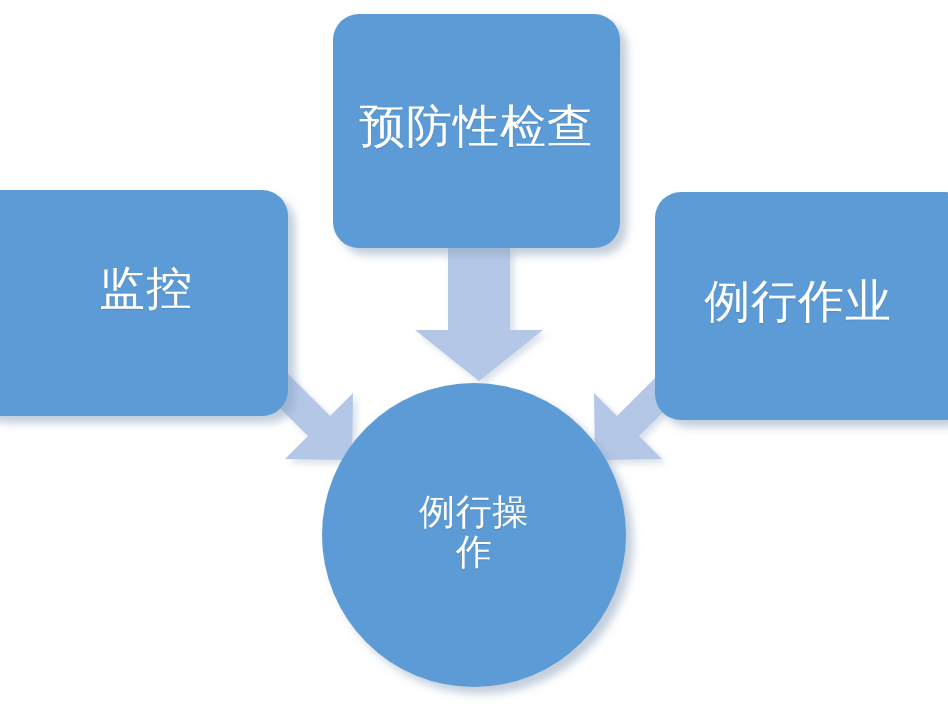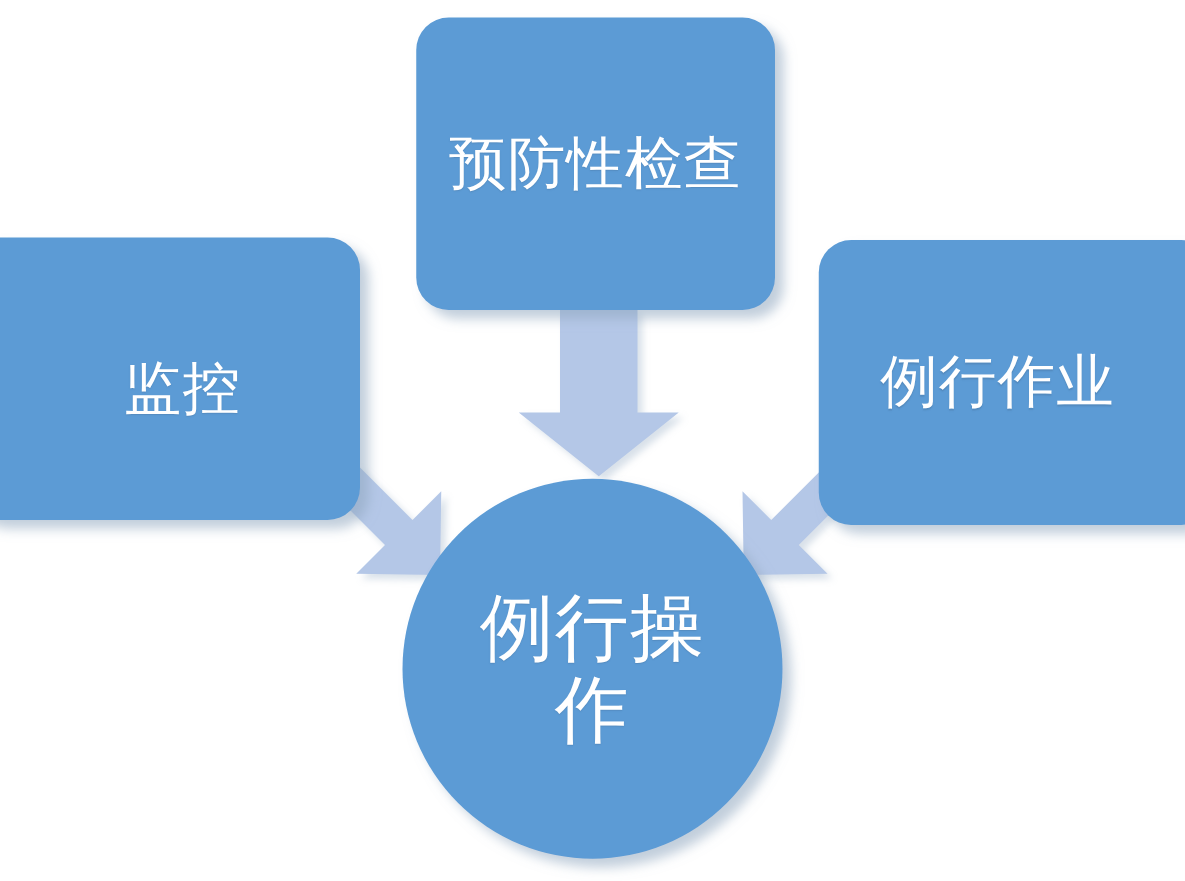--- a/index.html
+++ b/index.html
@@ -25,37 +25,37 @@
     width: 948px;
     height: 705px;
   }
   .node-label {
     position: absolute;
     display: flex;
     align-items: center;
     justify-content: center;
     text-align: center;
     color: #ffffff;
-    font-family: Liberation Sans, sans-serif;
+    font-family: Liberation Mono, monospace;
     line-height: 1.12;
     letter-spacing: 0.02em;
     pointer-events: none;
     text-shadow: 0 1px 1px rgba(70,110,150,0.35);
     white-space: pre-line;
   }
   
   .label-box {
     font-size: 46px;
   }
   .label-circle {
-    font-size: 59px;
+    font-size: 36px;
   }
   
   #label-monitoring {
-    left: 4px;  top: 208px;  width: 284px;  height: 205px;
+    left: 4px;  top: 190px;  width: 284px;  height: 205px;
   }
   #label-preventive {
     left: 333px; top: 14px;  width: 287px;  height: 234px;
   }
   #label-routine-job {
     left: 655px; top: 192px; width: 286px;  height: 228px; text-align: right;
   }
   #label-routine-operation {
     left: 333px; top: 400px; width: 282px;  height: 270px;
     padding: 0 22px;

